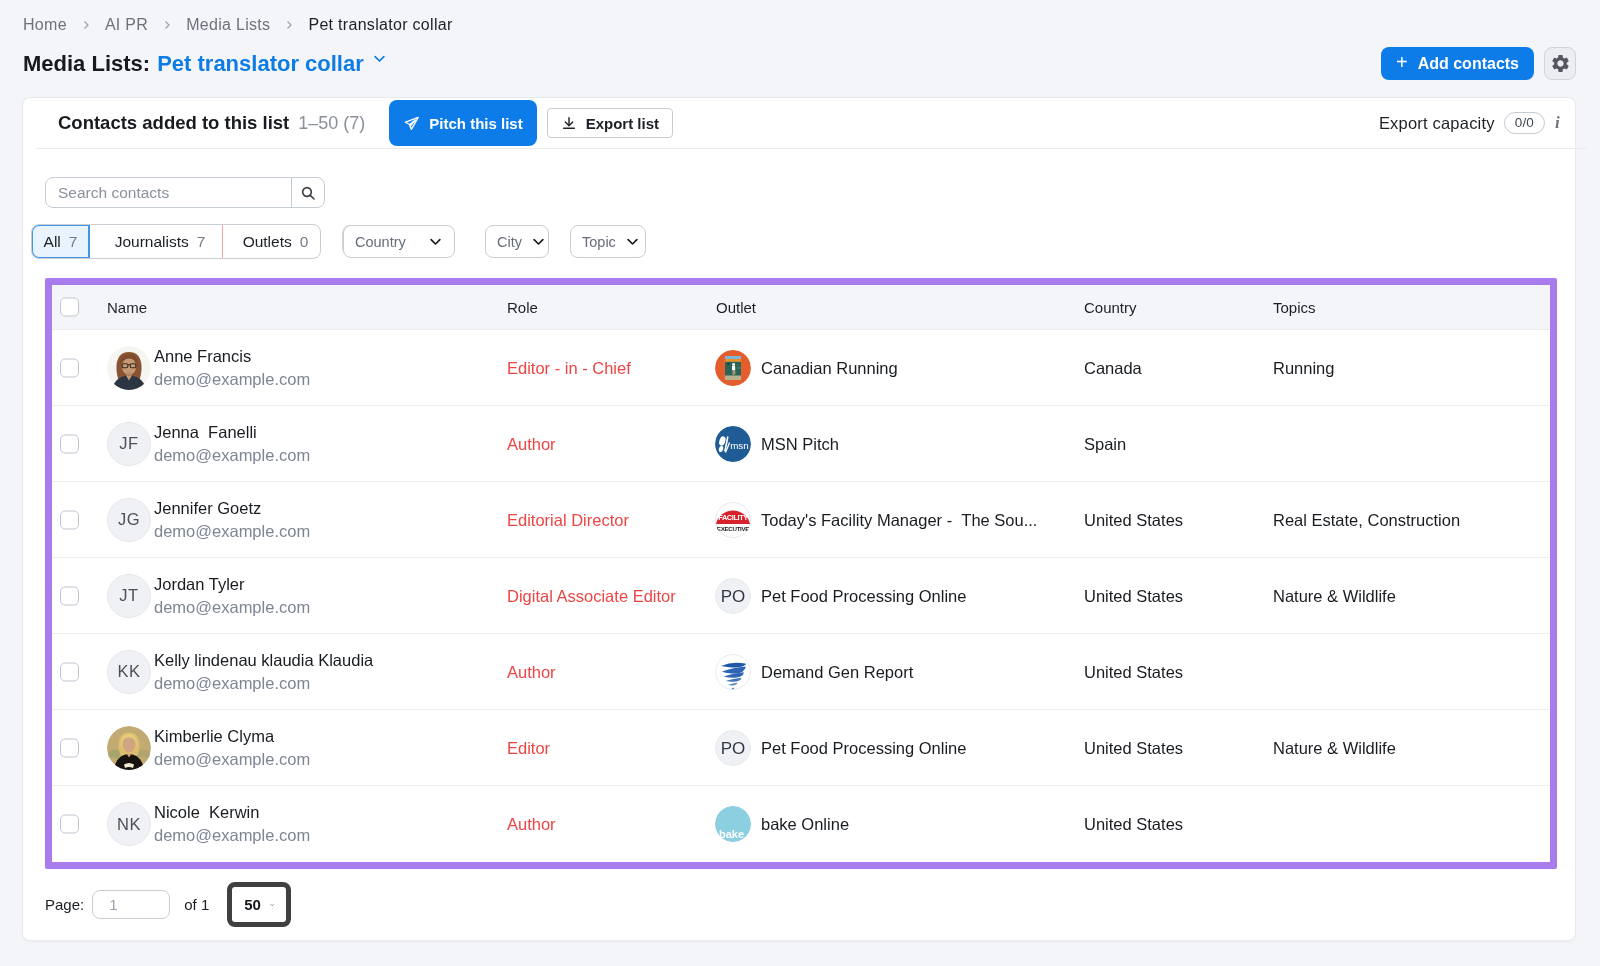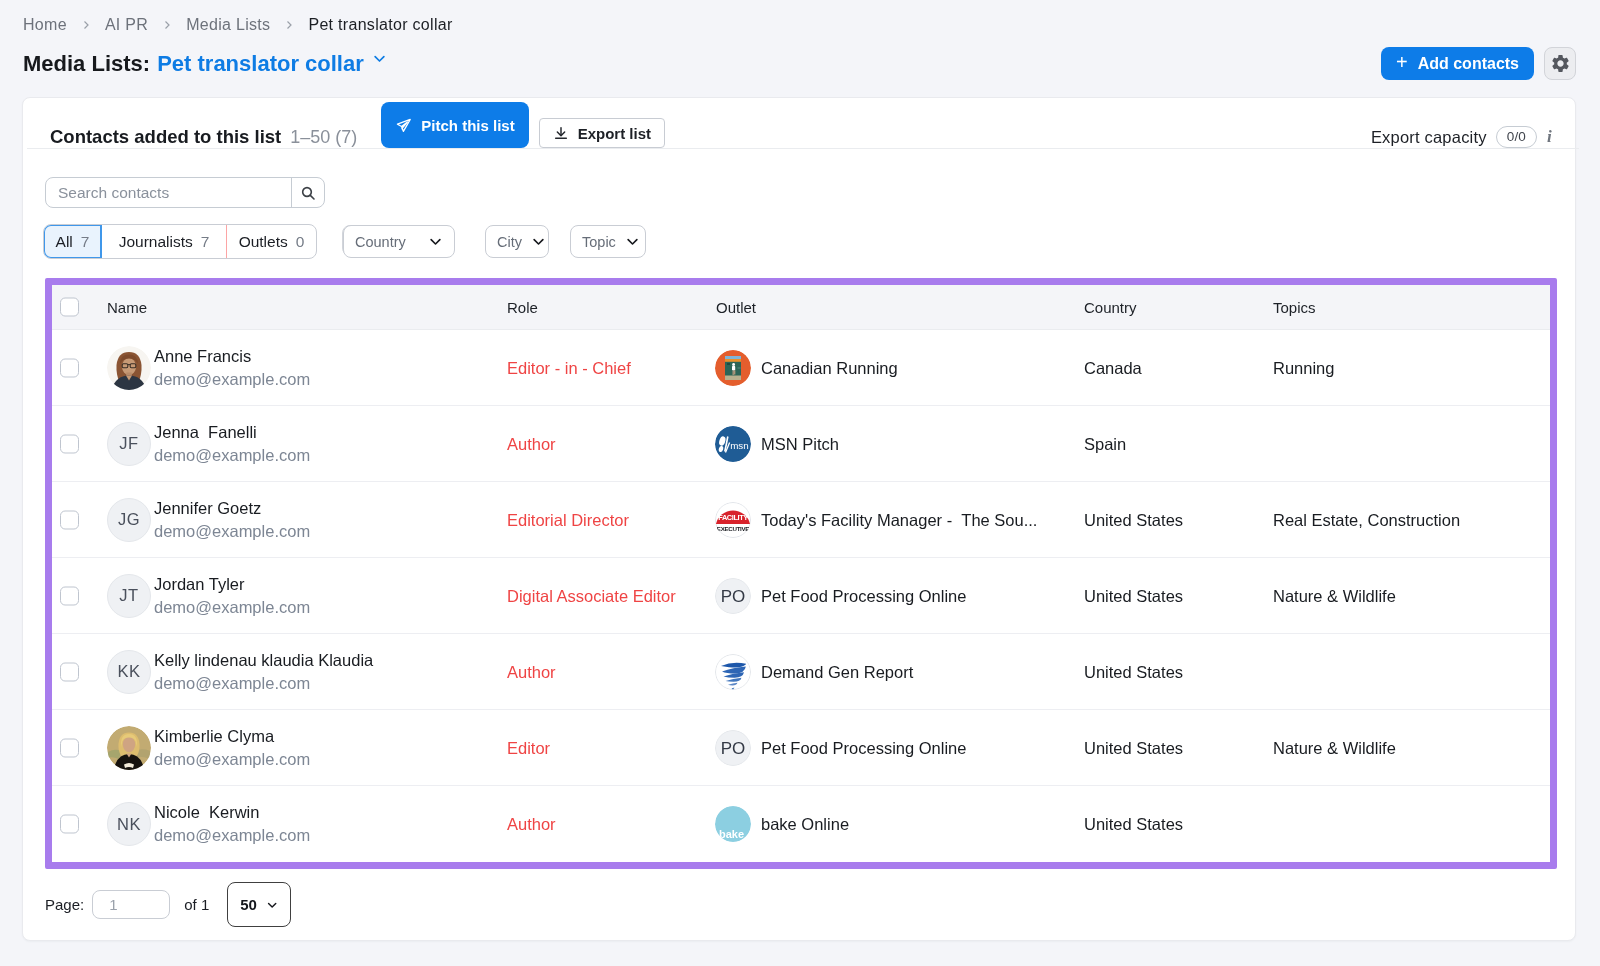--- a/index.html
+++ b/index.html
@@ -7,35 +7,35 @@
 .crumbs { position:absolute; left:23px; top:16px; font-size:16px; letter-spacing:.3px; color:#6d727b; display:flex; align-items:center; }
 .crumbs .sep { margin:0 13px; display:flex; }
 .crumbs .last { color:#1c1f24; }
 .title { position:absolute; left:23px; top:51px; font-size:22px; font-weight:bold; color:#17191d; display:flex; align-items:flex-start; }
 .title .blue { color:#0e7ce4; margin-left:7px; }
 .title svg { margin-left:8px; }
 .addbtn { position:absolute; left:1381px; top:47px; width:153px; height:33px; background:#0d7ce8; border-radius:8px; color:#fff; font-size:16px; font-weight:bold; display:flex; align-items:center; justify-content:center; }
 .addbtn .plus { font-size:20px; font-weight:normal; margin-right:10px; position:relative; top:-1px; }
 .gearbtn { position:absolute; left:1544px; top:47px; width:32px; height:33px; background:#ecedf0; border:1px solid #d2d4d9; border-radius:8px; display:flex; align-items:center; justify-content:center; }
 .card { position:absolute; left:22px; top:97px; width:1554px; height:844px; background:#fff; border:1px solid #e9eaee; border-radius:8px; box-shadow:0 1px 2px rgba(30,40,60,.04); }
-.chead { position:absolute; left:4px; top:0; width:100%; height:51px; border-bottom:1px solid #eaecef; display:flex; align-items:flex-end; padding:0 27px 0 23px; }
+.chead { position:absolute; left:12px; top:0; width:100%; height:51px; border-bottom:1px solid #eaecef; display:flex; align-items:center; padding:0 27px 0 23px; }
 .chead b { font-size:18.5px; color:#181b20; }
 .chead .cnt { font-size:18px; color:#8a909a; margin-left:9px; }
 .pitchbtn { margin-left:24px; height:46px; padding:0 14px; background:#0d7ce8; border-radius:8px; color:#fff; font-size:15px; font-weight:bold; display:flex; align-items:center; }
 .pitchbtn svg { margin-right:9px; }
 .exportbtn { margin-left:10px; height:30px; padding:0 13px; background:#fff; border:1px solid #c8ccd3; border-radius:4px; color:#1d2026; font-size:15px; font-weight:bold; display:flex; align-items:center; }
 .exportbtn svg { margin-right:9px; }
 .ecap { margin-left:auto; display:flex; align-items:center; font-size:16.5px; letter-spacing:.2px; color:#1d2026; }
 .ecap .pill { margin-left:9px; border:1px solid #c6ccd3; border-radius:11px; padding:2px 10px 3px; font-size:13.5px; color:#40454d; }
 .ecap .info { margin-left:10px; font-family:"Liberation Serif",serif; font-style:italic; font-weight:bold; font-size:17px; color:#6f757e; }
 .search { position:absolute; left:22px; top:79px; width:280px; height:31px; border:1px solid #c6ccd3; border-radius:8px; display:flex; }
 .search .ph { flex:1; font-size:15.5px; color:#8a919c; display:flex; align-items:center; padding-left:12px; }
 .search .mag { width:33px; border-left:1px solid #c6ccd3; display:flex; align-items:center; justify-content:center; border-radius:0 8px 8px 0; }
 .clearbtn { position:absolute; left:319px; top:79px; height:31px; padding:0 13px; background:#f2f3f5; border:1px solid #d2d5db; border-radius:8px; font-size:16px; color:#22252a; display:flex; align-items:center;margin-top:48px; }
-.tabs { position:absolute; left:20px; top:126px; height:35px; display:flex; border:1px solid #c9cdd4; border-radius:8px; background:#fff; }
+.tabs { position:absolute; left:8px; top:126px; height:35px; display:flex; border:1px solid #c9cdd4; border-radius:8px; background:#fff;gap:8px; }
 .tab { display:flex; align-items:center; justify-content:center; font-size:15.5px; color:#1b1e24; border-right:1px solid #fca5a5; }
 .tab:last-child { border-right:none; }
 .tab .n { color:#757c87; margin-left:8px; }
 .tab.on { background:#e9f3fd; box-shadow:inset 0 0 0 1px #3f97ea; border-radius:7px 0 0 7px; border-right:1px solid #3f97ea; }
 .dd { position:absolute; top:127px; height:33px; border:1px solid #c9cdd4; border-radius:8px; background:#fff; display:flex; align-items:center; font-size:14.5px; color:#666d78; padding:0 11px; justify-content:space-between; }
 .dd svg { flex-shrink:0; }
 .dd svg { margin-left:9px; }
 .tablewrap { position:absolute; left:22px; top:180px; width:1512px; border:7px solid #a87ced; border-radius:2px; background:#fff; }
 .thead { position:relative; height:45px; background:#f4f5f8; border-bottom:1px solid #eaecef; font-size:15px; color:#1d2127; }
 .thead span { position:absolute; top:50%; transform:translateY(-50%); }
@@ -47,21 +47,21 @@
 .nm { position:absolute; left:102px; top:17px; font-size:16.5px; color:#191c21; }
 .em { position:absolute; left:102px; top:40px; font-size:16.5px; color:#7d8694; }
 .role { position:absolute; left:455px; top:50%; transform:translateY(-50%); font-size:16.5px; color:#ef4444; }
 .oicon { position:absolute; left:663px; top:50%; transform:translateY(-50%); width:36px; height:36px; border-radius:50%; overflow:hidden; }
 .oname { position:absolute; left:709px; top:50%; transform:translateY(-50%); font-size:16.5px; color:#191c21; }
 .country { position:absolute; left:1032px; top:50%; transform:translateY(-50%); font-size:16.5px; color:#191c21; }
 .topics { position:absolute; left:1221px; top:50%; transform:translateY(-50%); font-size:16.5px; color:#191c21; }
 .pager { position:absolute; left:22px; top:792px; height:29px; display:flex; align-items:center; font-size:15px; color:#1b1e24; }
 .pager .inp { width:78px; height:29px; border:1px solid #c9cdd4; border-radius:8px; margin-left:8px; display:flex; align-items:center; padding-left:16px; color:#9aa1ab; }
 .pager .of { margin-left:14px; }
-.pager .sel { margin-left:18px; width:64px; justify-content:space-between; height:45px; border:1px solid #404040; border-radius:8px; display:flex; align-items:center; padding:12px 12px; color:#14171c; font-weight:bold; }
+.pager .sel { margin-left:18px; width:64px; justify-content:space-between; height:45px; border:5px solid #404040; border-radius:8px; display:flex; align-items:center; padding:12px 12px; color:#14171c; font-weight:bold; }
 .pager .sel svg { margin-left:9px; }
 </style>
 </head>
 <body>
 <div class="crumbs">
   <span>Home</span>
     <span class="sep">
       <svg width="12" height="12" viewBox="0 0 24 24" fill="none" stroke="#9aa0a9" stroke-width="2.4">
         <polyline points="9,5 16,12 9,19"></polyline>
       </svg>

